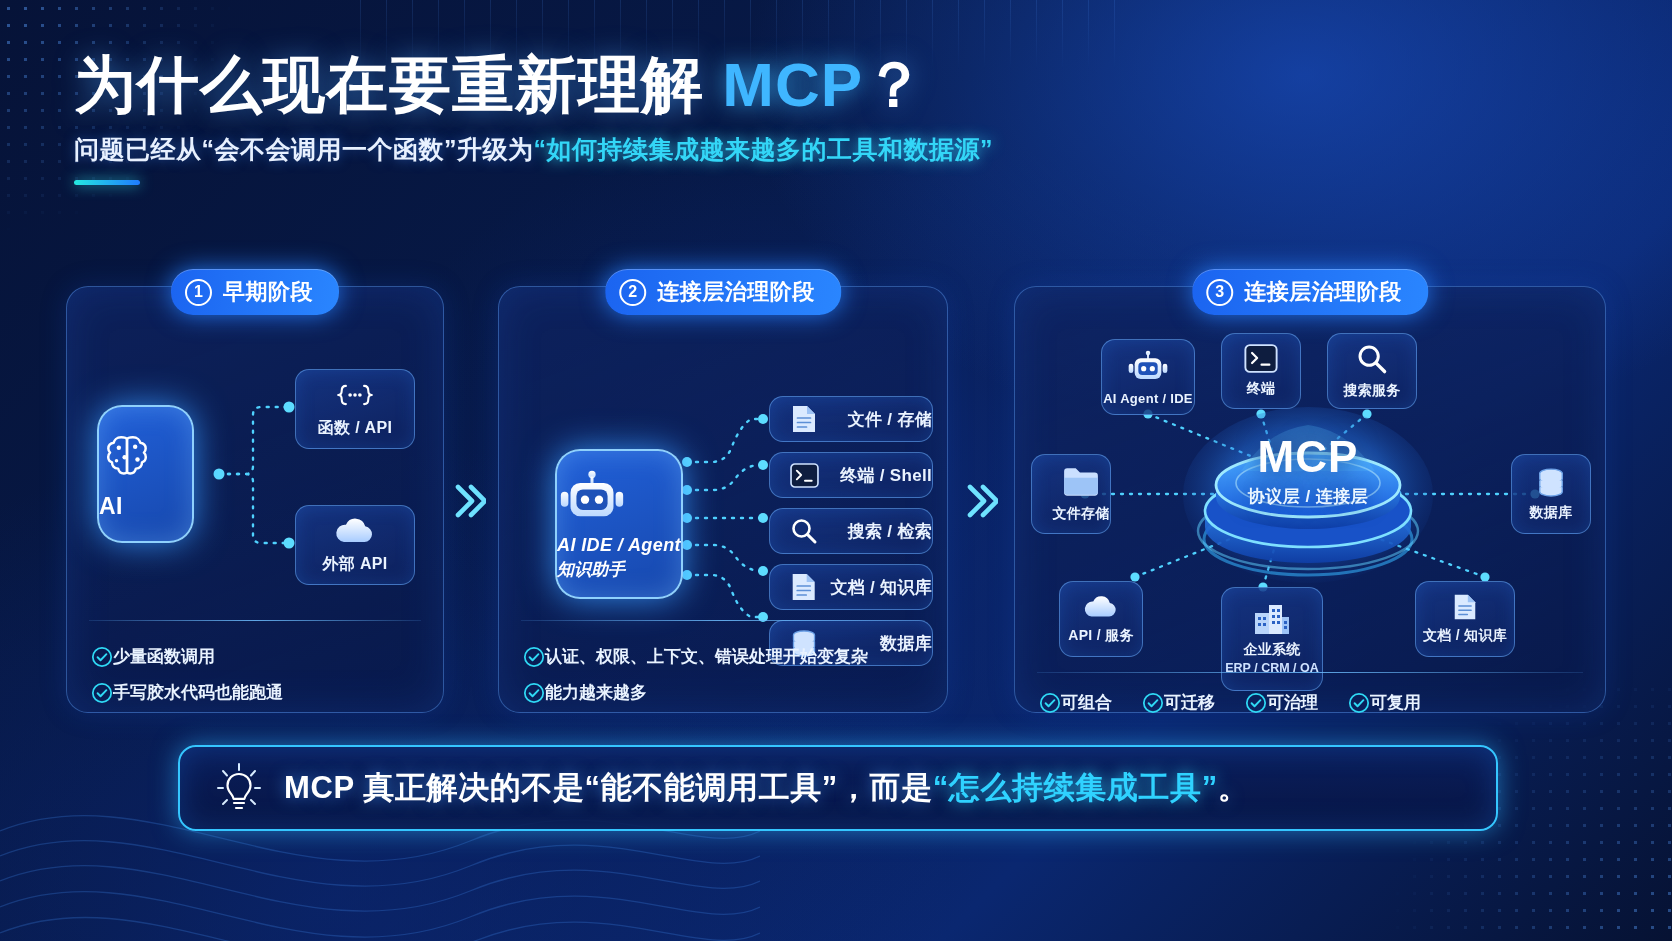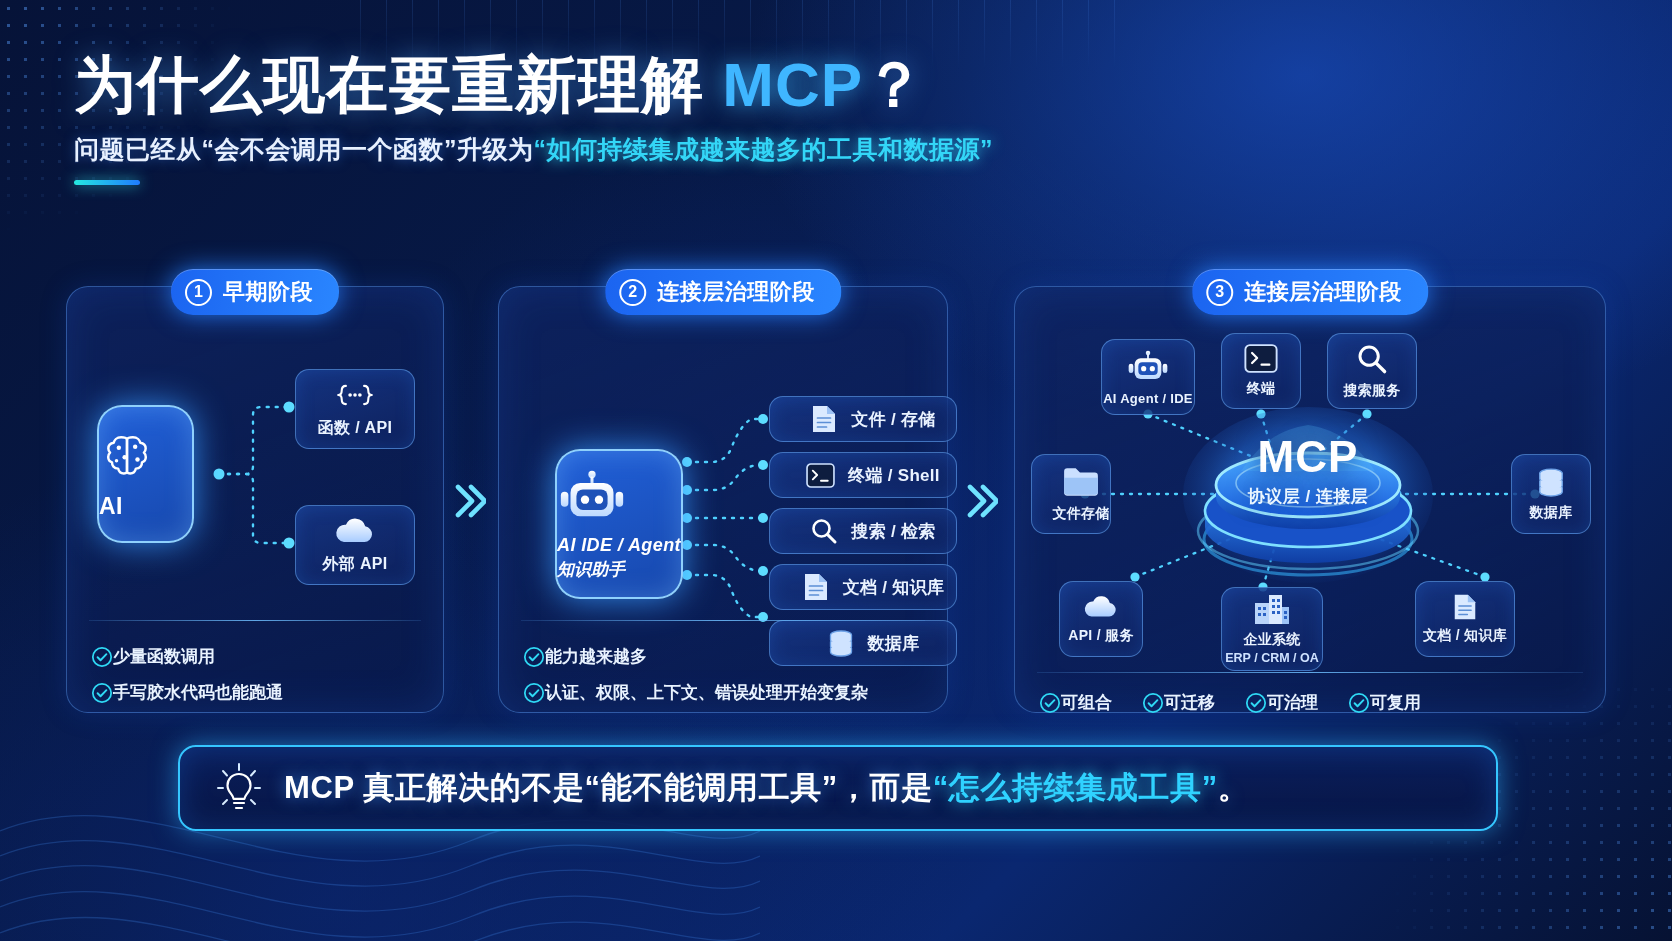--- a/index.html
+++ b/index.html
@@ -110,23 +110,23 @@
     border-radius:25px;
     background:linear-gradient(160deg,#2160d8,#1748ad);
     box-shadow:0 0 34px rgba(55,150,255,.85), inset 0 0 26px rgba(120,190,255,.35);
     display:flex; flex-direction:column; align-items:flex-start; justify-content:center;
     color:#fff;
   }
   .hub-label { font-size:18px; font-weight:bold; letter-spacing:.4px; }
   .hub-label2 { font-size:17px; font-weight:bold; margin-top:2px; }
 
   .row-tile {
-    position:absolute; height:46px; width:188px;
+    position:absolute; height:46px; width:164px;
     display:flex; flex-direction:row; align-items:center; gap:13px;
-    padding-left:20px; justify-content:center;
+    padding-left:20px; justify-content:space-between;
   }
   .row-tile .tile-label { font-size:17px; }
 
   
   .divider {
     position:absolute; height:1.4px; left:22px; right:22px;
     background:linear-gradient(90deg, rgba(90,170,255,.15), rgba(110,190,255,.85), rgba(90,170,255,.15));
   }
   .checks { position:absolute; left:24px; right:16px; }
   .check-row { display:flex; align-items:center; margin-bottom:13px; }
@@ -384,28 +384,28 @@
       <div class="tile-label">数据库</div>
     </div>
 
     <div class="divider" style="top:333px"></div>
     <div class="checks" style="top:358px">
       <div class="check-row">
         <svg class="check-icon" viewBox="0 0 24 24">
           <circle cx="12" cy="12" r="10" fill="none" stroke="#2fd9f5" stroke-width="1.9"></circle>
           <path d="M7.2 12.3l3.2 3.2 6.4-6.6" fill="none" stroke="#2fd9f5" stroke-width="2.1" stroke-linecap="round" stroke-linejoin="round"></path>
         </svg>
+        <div class="check-text">认证、权限、上下文、错误处理开始变复杂</div>
+      </div>
+      <div class="check-row">
+        <svg class="check-icon" viewBox="0 0 24 24">
+          <circle cx="12" cy="12" r="10" fill="none" stroke="#2fd9f5" stroke-width="1.9"></circle>
+          <path d="M7.2 12.3l3.2 3.2 6.4-6.6" fill="none" stroke="#2fd9f5" stroke-width="2.1" stroke-linecap="round" stroke-linejoin="round"></path>
+        </svg>
         <div class="check-text">能力越来越多</div>
-      </div>
-      <div class="check-row">
-        <svg class="check-icon" viewBox="0 0 24 24">
-          <circle cx="12" cy="12" r="10" fill="none" stroke="#2fd9f5" stroke-width="1.9"></circle>
-          <path d="M7.2 12.3l3.2 3.2 6.4-6.6" fill="none" stroke="#2fd9f5" stroke-width="2.1" stroke-linecap="round" stroke-linejoin="round"></path>
-        </svg>
-        <div class="check-text">认证、权限、上下文、错误处理开始变复杂</div>
       </div>
     </div>
   </div>
 
   <svg class="chev" style="left:898px" viewBox="0 0 34 46">
     <g fill="none" stroke="#6fe3ff" stroke-width="4.6" stroke-linecap="round" stroke-linejoin="round">
       <path d="M6 9 L20 23 L6 37"></path>
         <path d="M19 9 L33 23 L19 37"></path>
     </g>
   </svg>
@@ -545,21 +545,21 @@
             <linearGradient id="clg3" x1="0" y1="0" x2="0" y2="1">
           <stop offset="0" stop-color="#ffffff"></stop>
               <stop offset="1" stop-color="#a8ccff"></stop>
             </linearGradient>
           </defs>
         <path d="M14 32h26a10 10 0 0 0 1-19.9A13 13 0 0 0 16.5 10 9.5 9.5 0 0 0 14 32z" fill="url(#clg3)"></path>
       </svg>
       <div class="tile-label" style="margin-top:7px;font-size:14px">API / 服务</div>
     </div>
 
-    <div class="tile" style="left:206px; top:300px; width:102px; height:84px;">
+    <div class="tile" style="left:206px; top:300px; width:102px; height:104px;">
       <svg width="40" height="32" viewBox="0 0 40 32">
         <rect x="3" y="10" width="14" height="21" fill="#b9d5fa"></rect>
         <rect x="17" y="2" width="13" height="29" fill="#dbeaff"></rect>
         <rect x="30" y="14" width="7" height="17" fill="#9dc4f7"></rect>
         <g fill="#2a62c4">
           <rect x="6" y="14" width="3" height="3"></rect>
             <rect x="11" y="14" width="3" height="3"></rect>
           <rect x="6" y="20" width="3" height="3"></rect>
             <rect x="11" y="20" width="3" height="3"></rect>
           <rect x="20" y="6" width="3" height="3"></rect>

